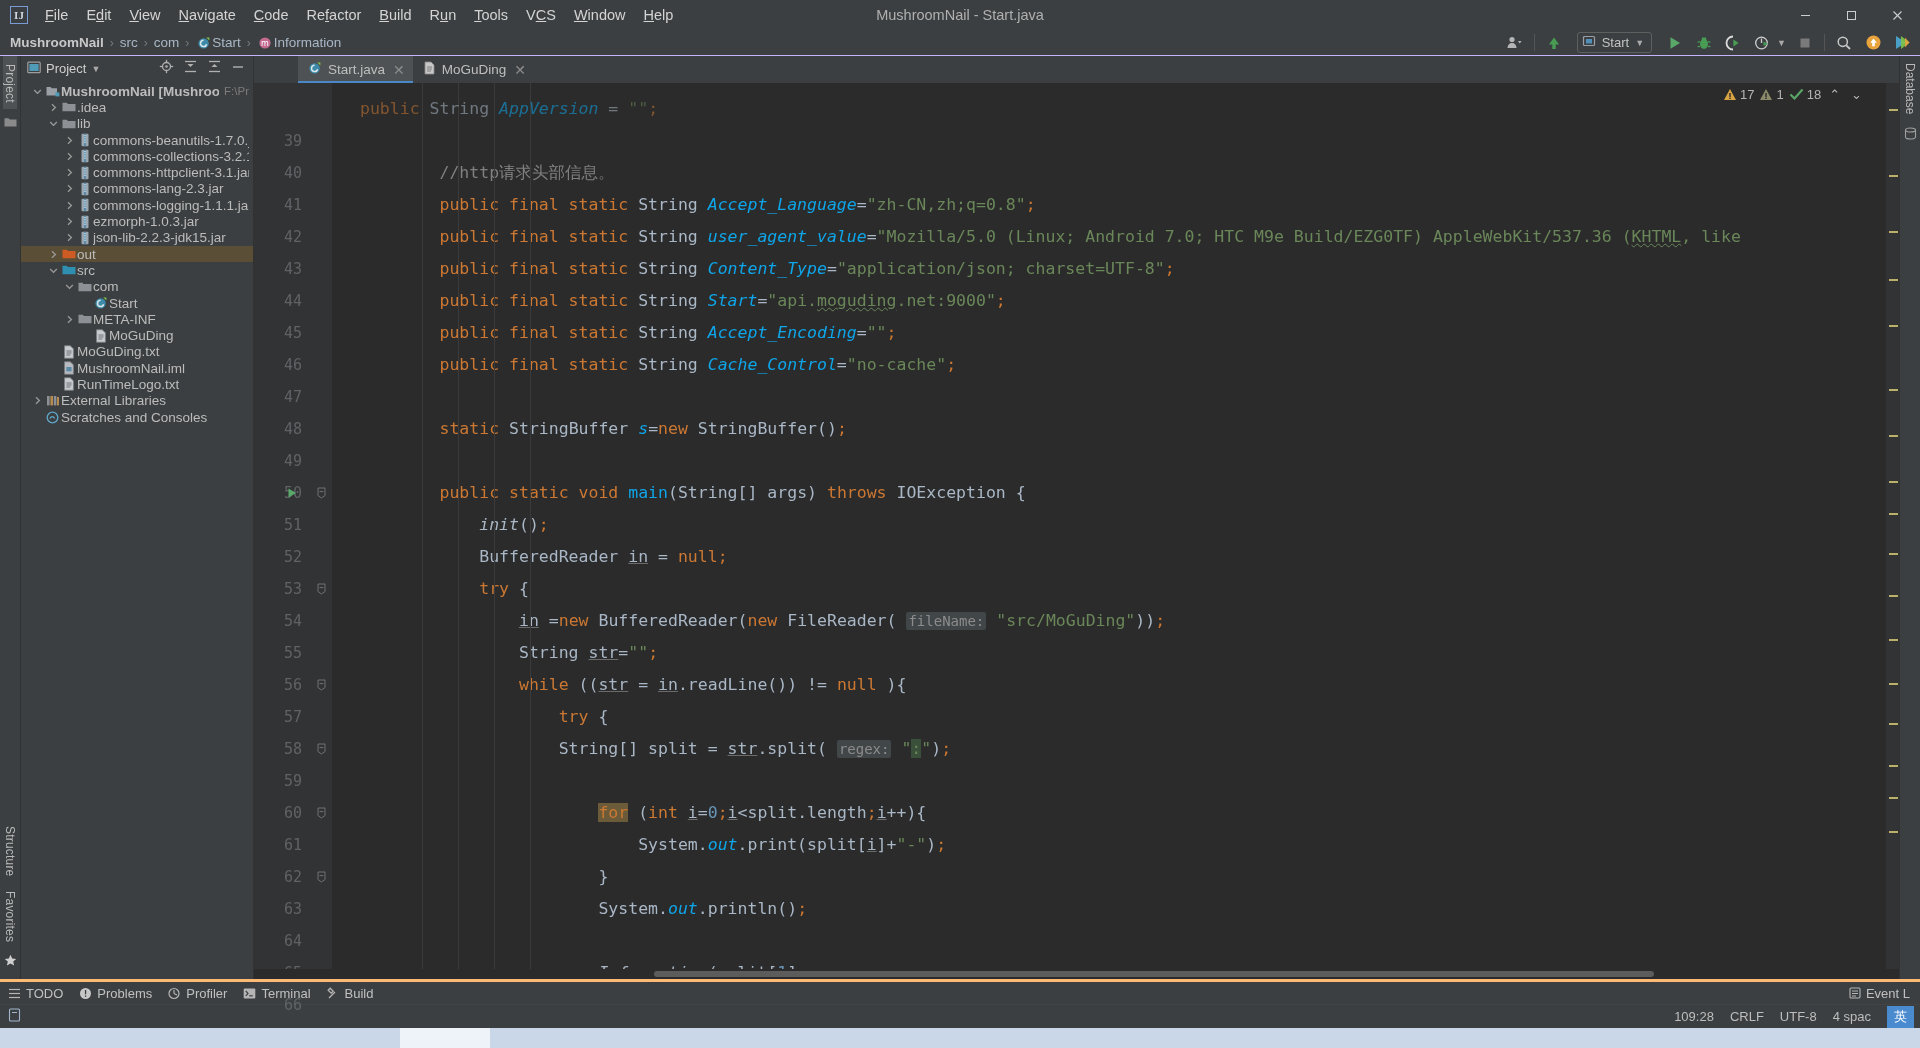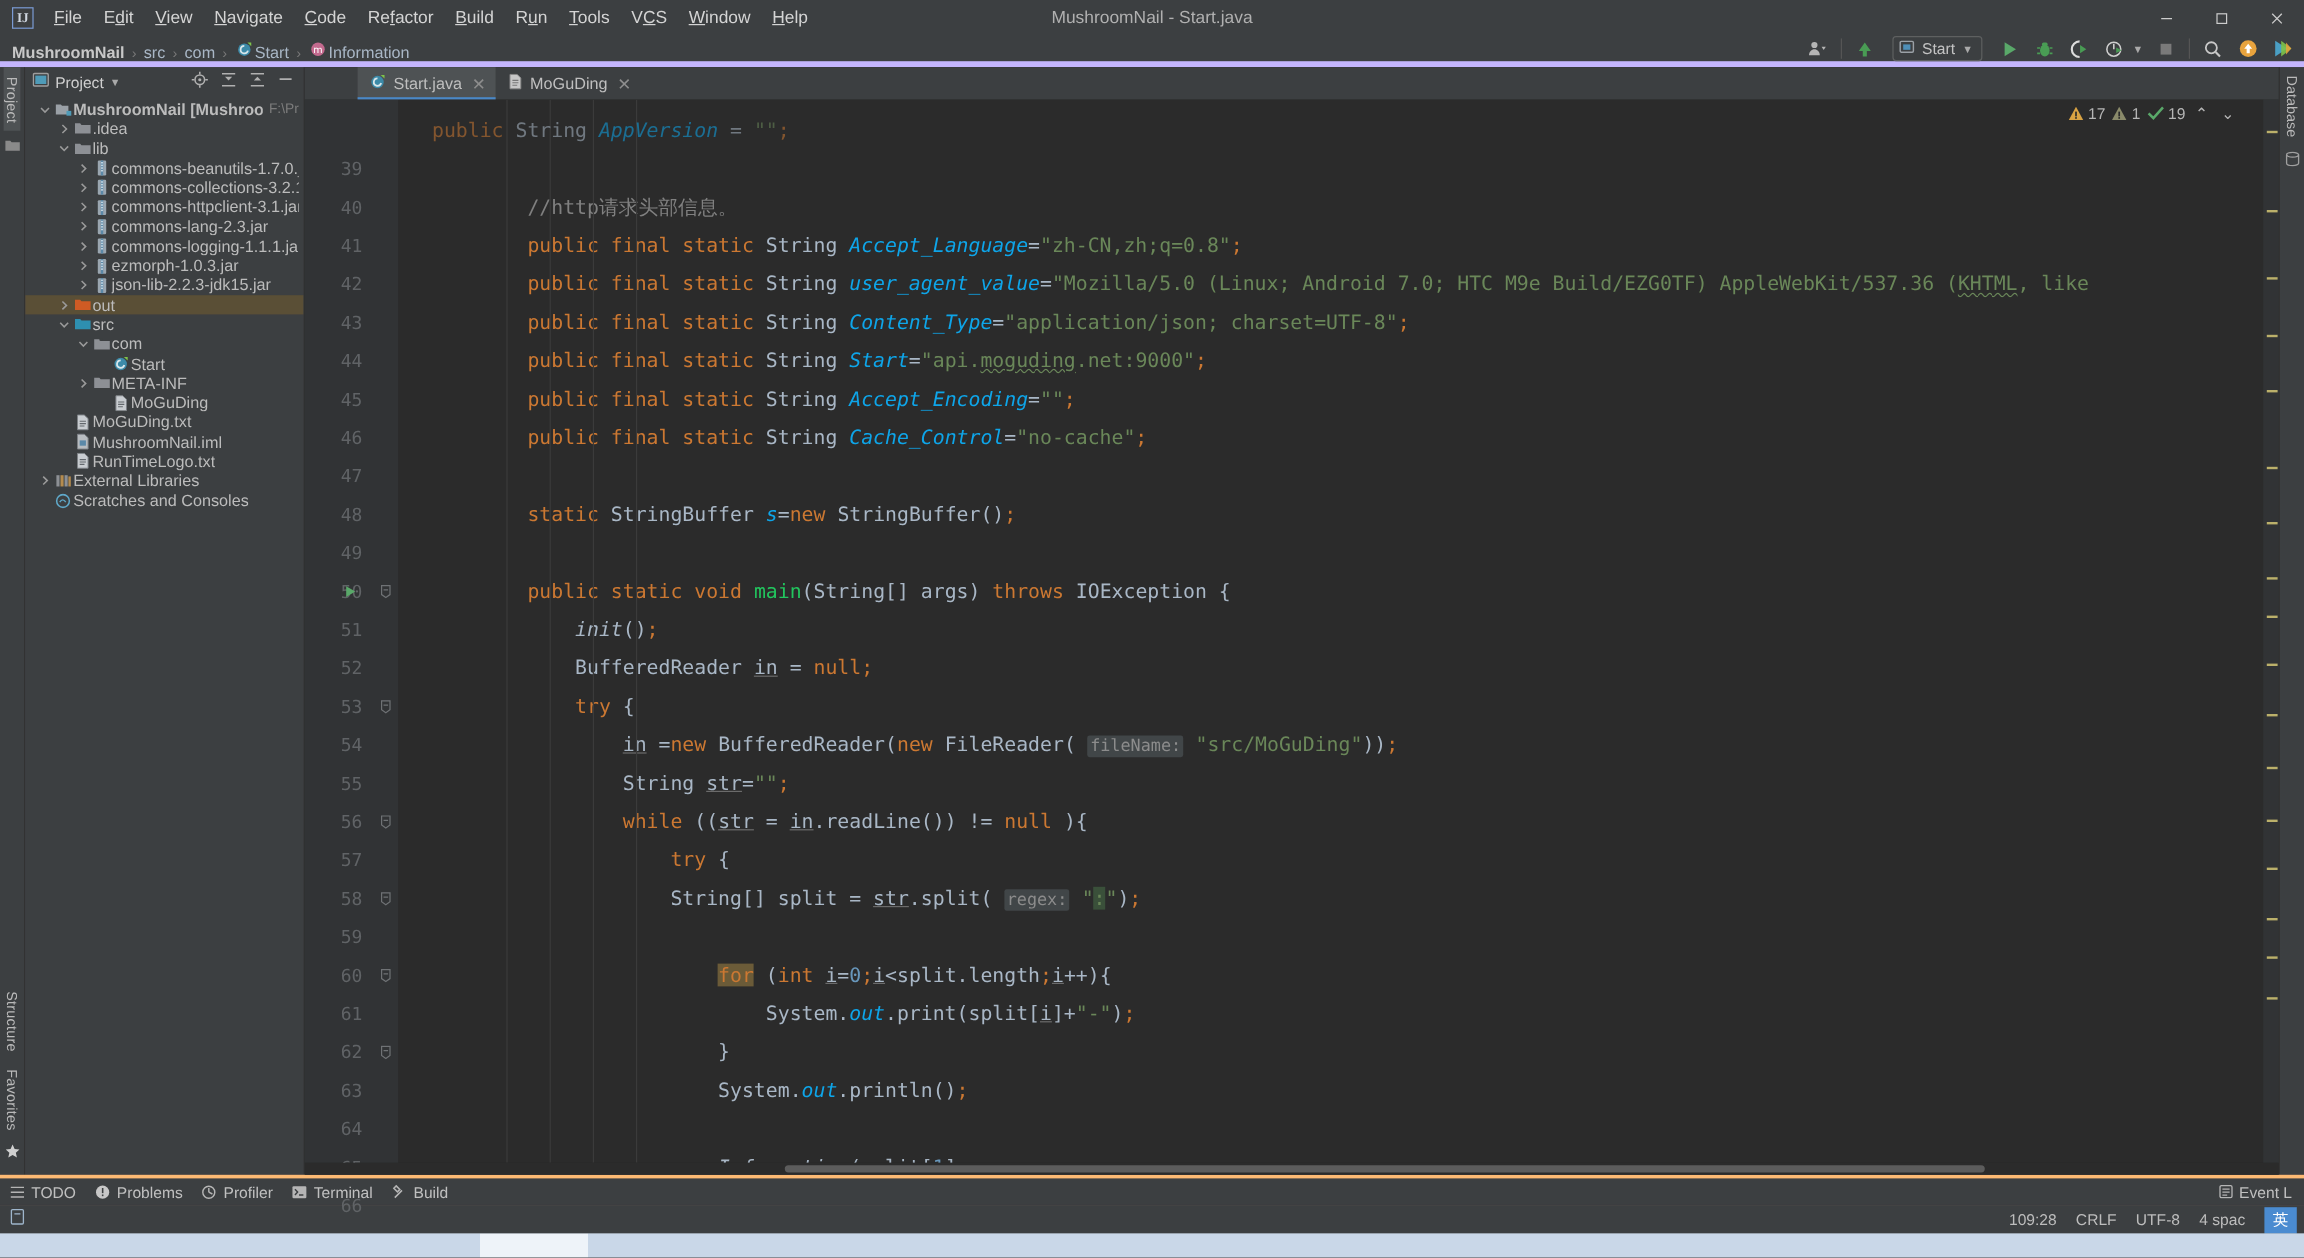--- a/index.html
+++ b/index.html
@@ -30,22 +30,22 @@
   .win-title {
     position: absolute; left: 0; right: 0; text-align: center; font-size: 14.5px;
     color: #b0b0b0; pointer-events: none;
   }
   .win-ctrls { margin-left: auto; display: flex; align-items: center; z-index: 3; }
   .win-btn { width: 46px; height: 30px; display: flex; align-items: center; justify-content: center;
     color: #cdcdcd; font-size: 13px; }
 
   
   .navbar {
-    height: 26px; background: #3c3f41; display: flex; align-items: flex-end;
-    padding-left: 10px; flex: none; border-bottom: 5px solid #c4b5fd;
+    height: 26px; background: #3c3f41; display: flex; align-items: center;
+    padding-left: 10px; flex: none; border-bottom: 1px solid #c4b5fd;
   }
   .crumb { font-size: 13.5px; color: #a9b7c6; display: flex; align-items: center; }
   .crumb.bold { font-weight: bold; color: #c8c8c8; }
   .crumb-sep { color: #787878; margin: 0 6px; font-size: 12px; }
   .nav-right { margin-left: auto; display: flex; align-items: center; gap: 9px; padding-right: 8px; }
   .tb-ico { width: 20px; height: 20px; display: flex; align-items: center; justify-content: center; }
 
   .run-cfg {
     display: flex; align-items: center; gap: 6px; border: 1px solid #5e6060; border-radius: 3px;
     height: 21px; padding: 0 7px 0 4px; font-size: 13px; color: #c3c3c3; margin: 0 4px;
@@ -124,21 +124,21 @@
     position: absolute; top: 0; bottom: 0; width: 1px; background: #3b3b3b;
   }
 
   
   .kw   { color: #cc7832; }
   .str  { color: #6a8759; }
   .num  { color: #6897bb; }
   .cmt  { color: #808080; }
   .fld  { color: #0ea5e9; font-style: italic; }
   .typ  { color: #a9b7c6; }
-  .mth  { color: #22c55e; text-align: right; }
+  .mth  { color: #0ea5e9; text-align: right; }
   .sta  { color: #a9b7c6; font-style: italic; }
   .par  { background: #414648; color: #8c8c8c; font-size: 14px; border-radius: 2px; padding: 1px 2px; }
   .hl   { background: #6b5b38; }
   .hlg  { background: #3a503a; }
   .und  { text-decoration: underline; text-decoration-color: #6b6b6b; }
   .wavy { text-decoration: underline wavy #6a8759; text-decoration-thickness: 1px; }
 
   
   .inspect {
     position: absolute; top: 4px; right: 34px; display: flex; align-items: center; gap: 5px;
@@ -863,21 +863,21 @@
                 <path d="M7 1l6 11H1z" fill="#8a8a6a"></path>
                 <rect x="6.3" y="5" width="1.4" height="4" fill="#2b2b2b"></rect>
                 <rect x="6.3" y="9.6" width="1.4" height="1.4" fill="#2b2b2b"></rect>
               </svg>
             <span>1</span>
           </span>
           <span class="insp-grp">
             <svg width="15" height="13" viewBox="0 0 15 13">
                 <path d="M1.5 6.5l4 4 8-9" fill="none" stroke="#59a869" stroke-width="2.1"></path>
               </svg>
-            <span>19</span>
+            <span>18</span>
           </span>
           <span style="padding:0 3px">⌃</span>
           <span style="padding:0 3px">⌄</span>
         </div>
 
         <div class="stripe" id="stripe">
             <div class="mk" style="top: 26px;"></div>
             <div class="mk" style="top: 92px;"></div>
             <div class="mk" style="top: 148px;"></div>
             <div class="mk" style="top: 196px;"></div>

